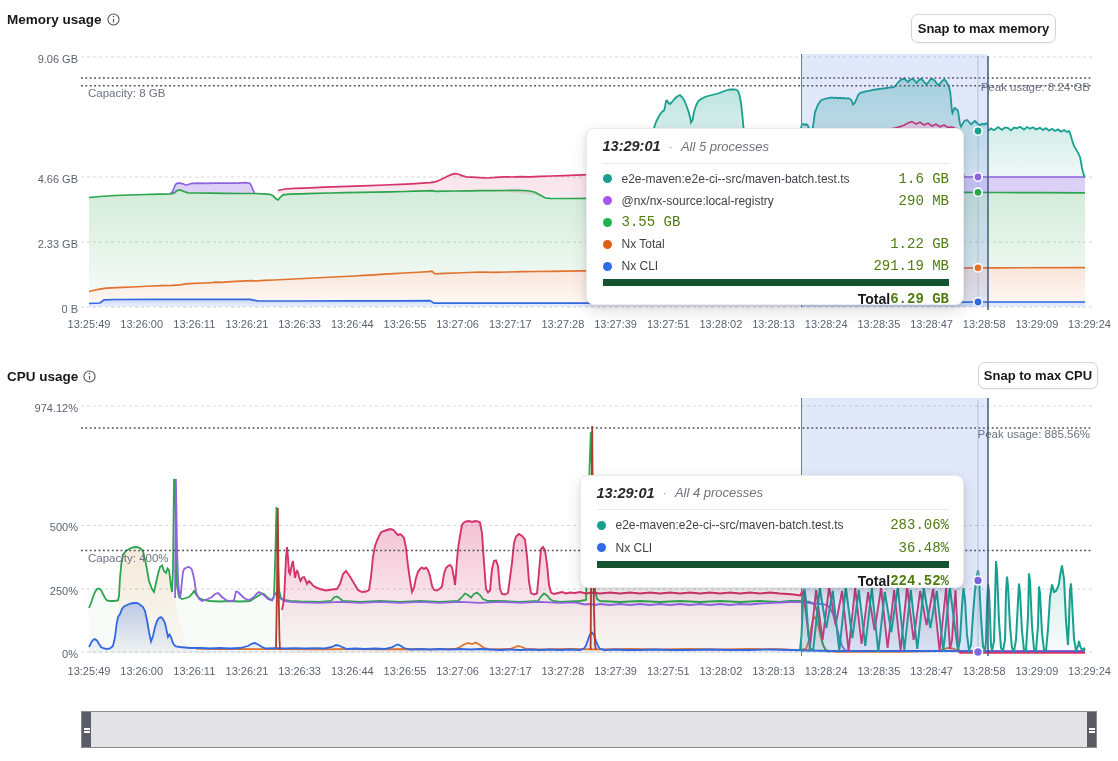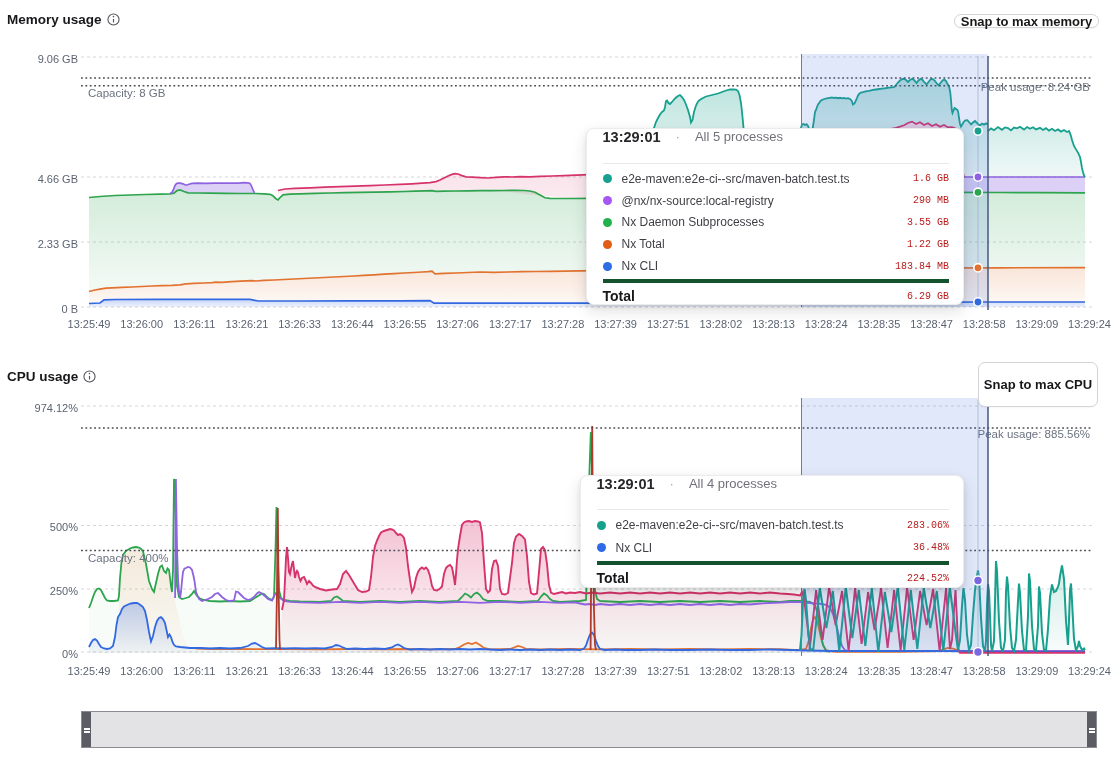--- a/index.html
+++ b/index.html
@@ -5,31 +5,31 @@
   html,body{margin:0;padding:0;background:#fff;}
   #app{position:relative;width:1118px;height:761px;font-family:"Liberation Sans",sans-serif;overflow:hidden;background:#fff;}
   .hdr{position:absolute;left:7px;font-size:13.5px;font-weight:bold;color:#18181b;display:flex;align-items:center;gap:5px;}
   .btn{position:absolute;box-sizing:border-box;background:#fff;border:1px solid #d4d4d8;border-radius:7px;font-size:13px;font-weight:bold;color:#18181b;display:flex;align-items:center;justify-content:center;box-shadow:0 1px 2px rgba(0,0,0,0.04);}
   svg{position:absolute;left:0;}
   .ax{font-family:"Liberation Sans",sans-serif;font-size:11px;fill:#5b6472;}
   .grid{stroke:#d6d6db;stroke-width:1;stroke-dasharray:3 3;fill:none;}
   .capline{stroke:#4b4b53;stroke-width:1.6;stroke-dasharray:1.8 2.6;fill:none;}
   .caplab{font-family:"Liberation Sans",sans-serif;font-size:11.5px;fill:#6b7280;}
   .tip{position:absolute;box-sizing:border-box;background:#fff;border:1px solid #ececee;border-radius:8px;box-shadow:0 6px 16px rgba(0,0,0,0.12),0 2px 5px rgba(0,0,0,0.08);padding:0 14px 0 15.5px;}
-  .tiphead{display:flex;gap:15px;border-bottom:1px solid #e8e8ec;}
+  .tiphead{display:flex;align-items:center;gap:8px;border-bottom:1px solid #e8e8ec;font-style:italic;}
   .tiptime{font-size:14.5px;font-weight:bold;color:#27272a;}
   .tipsub{font-size:13px;color:#71717a;}
   .tipdot{color:#a1a1aa;font-size:13px;}
   .trow{display:flex;align-items:center;}
   .dot{width:9px;height:9px;border-radius:50%;margin-right:10px;flex:none;}
   .tname{font-size:12px;color:#3f3f46;flex:1 1 auto;white-space:nowrap;}
-  .tval{font-family:"Liberation Mono",monospace;font-size:10px;color:#b91c1c;white-space:pre;}
-  .ttot{display:flex;align-items:center;border-top:4px solid #14532d;}
+  .tval{font-family:"Liberation Mono",monospace;font-size:14px;color:#4d7c0f;white-space:pre;}
+  .ttot{display:flex;align-items:center;border-top:7px solid #14532d;text-align:right;}
   .ttot .tname{font-weight:bold;font-size:14px;color:#18181b;}
-  .ttot .tval{font-weight:normal;}
+  .ttot .tval{font-weight:bold;}
 </style>
 </head>
 <body>
 <div id="app">
 
   <svg width="1118" height="348" style="top:0;" viewBox="0 0 1118 348">
     <defs>
       <linearGradient id="gGreenM" x1="0" y1="190" x2="0" y2="307" gradientUnits="userSpaceOnUse">
         <stop offset="0" stop-color="#2da44e" stop-opacity="0.21"></stop>
           <stop offset="1" stop-color="#2da44e" stop-opacity="0.03"></stop>
@@ -199,53 +199,52 @@
       </svg>
   </div>
   <div class="hdr" style="top:368px;height:16px;">CPU usage
     <svg width="13" height="13" viewBox="0 0 14 14" style="position:static;">
         <circle cx="7" cy="7" r="6" fill="none" stroke="#52525b" stroke-width="1.15"></circle>
         <line x1="7" y1="6.4" x2="7" y2="10.2" stroke="#52525b" stroke-width="1.25"></line>
         <circle cx="7" cy="3.9" r="0.85" fill="#52525b"></circle>
       </svg>
   </div>
 
-  <div class="btn" style="left:954px;top:14px;width:145px;height:14px;">Snap to max memory</div>
-  <div class="btn" style="left:978px;top:362px;width:120px;height:45px;">Snap to max CPU</div>
+  <div class="btn" style="left:911px;top:14px;width:145px;height:29px;">Snap to max memory</div>
+  <div class="btn" style="left:978px;top:362px;width:120px;height:27px;">Snap to max CPU</div>
 
   <div class="tip" style="left:586px;top:128px;width:378px;height:177px;">
     <div class="tiphead" style="height:34px;">
       <span class="tiptime">13:29:01</span>
         <span class="tipdot">·</span>
         <span class="tipsub">All 5 processes</span>
     </div>
     <div class="trow" style="height:21.8px;margin-top:4px;">
         <span class="dot" style="background:#17a08d;"></span>
         <span class="tname">e2e-maven:e2e-ci--src/maven-batch.test.ts</span>
         <span class="tval">1.6 GB</span>
       </div>
     <div class="trow" style="height:21.8px;">
         <span class="dot" style="background:#a855f7;"></span>
         <span class="tname">@nx/nx-source:local-registry</span>
         <span class="tval">290 MB</span>
       </div>
     <div class="trow" style="height:21.8px;">
         <span class="dot" style="background:#22b14c;"></span>
-        <span class="tname">Nx Daemon Subprocesses</span>
         <span class="tval">3.55 GB</span>
       </div>
     <div class="trow" style="height:21.8px;">
         <span class="dot" style="background:#e05e16;"></span>
         <span class="tname">Nx Total</span>
         <span class="tval">1.22 GB</span>
       </div>
     <div class="trow" style="height:21.8px;">
         <span class="dot" style="background:#2f6be6;"></span>
         <span class="tname">Nx CLI</span>
-        <span class="tval">183.84 MB</span>
+        <span class="tval">291.19 MB</span>
       </div>
     <div class="ttot" style="height:27px;margin-top:2px;">
         <span class="tname">Total</span>
         <span class="tval">6.29 GB</span>
       </div>
   </div>
 
   <div class="tip" style="left:580px;top:475px;width:384px;height:113px;">
     <div class="tiphead" style="height:33px;">
       <span class="tiptime">13:29:01</span>

